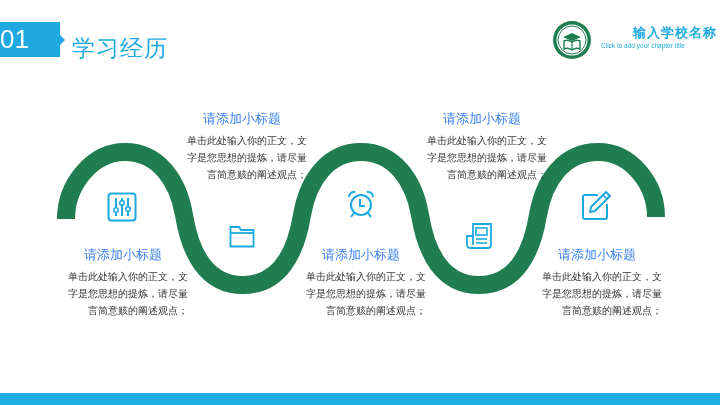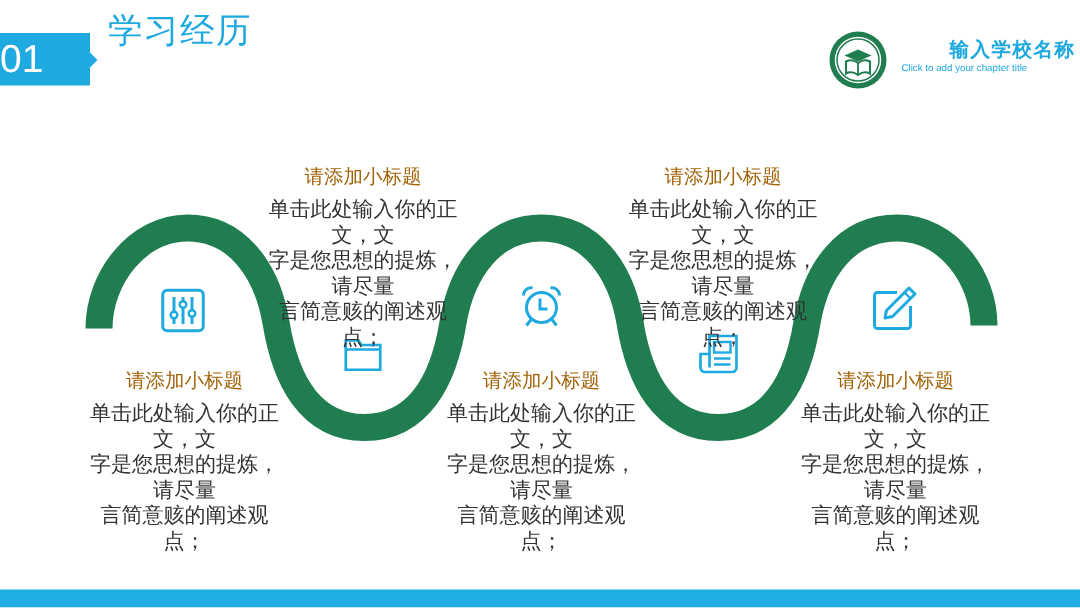--- a/index.html
+++ b/index.html
@@ -12,41 +12,41 @@
     position: absolute; left: 0; top: 22px; width: 60px; height: 35px;
     background: #1ea9e0; color: #fff;
     font-family: "Liberation Sans", sans-serif; font-size: 26px;
     line-height: 35px; text-align: left; letter-spacing: 0px;
   }
   .header-num::after {
     content: ""; position: absolute; right: -5px; top: 13px;
     border-left: 5px solid #1ea9e0; border-top: 5px solid transparent; border-bottom: 5px solid transparent;
   }
   .header-title {
-    position: absolute; left: 72px; top: 4px; height: 35px; line-height: 35px;
+    position: absolute; left: 72px; top: 31px; height: 35px; line-height: 35px;
     color: #1ea9e0; font-size: 23px; letter-spacing: 1px;
   }
   .logo { position: absolute; left: 552px; top: 20px; width: 40px; height: 40px; }
   .school-name {
     position: absolute; left: 601px; top: 24px; font-size: 13px; font-weight: bold;
     color: #1ea9e0; letter-spacing: 1px; font-family: "DejaVu Serif", serif; padding-left: 32px;
   }
   .school-sub {
     position: absolute; left: 601px; top: 42px; font-size: 6.5px; color: #1ea9e0;
     font-family: "Liberation Sans", sans-serif;
   }
   .wave { position: absolute; left: 0; top: 0; width: 720px; height: 405px; }
   .item {
     position: absolute; width: 130px; text-align: center;
   }
   .item-title {
-    color: #a16207; font-size: 13px; line-height: 18px; margin-bottom: 4px;
+    color: #3b82f6; font-size: 13px; line-height: 18px; margin-bottom: 4px;
   }
   .item-text {
-    color: #333; font-size: 14px; line-height: 17px;
+    color: #333; font-size: 10px; line-height: 17px; text-align: right;
   }
   .icon { position: absolute; }
   .footer-bar {
     position: absolute; left: 0; bottom: 0; width: 720px; height: 12px; background: #1eaee3;
   }
 </style>
 </head>
 <body>
 
 <div class="header-num">01</div>

